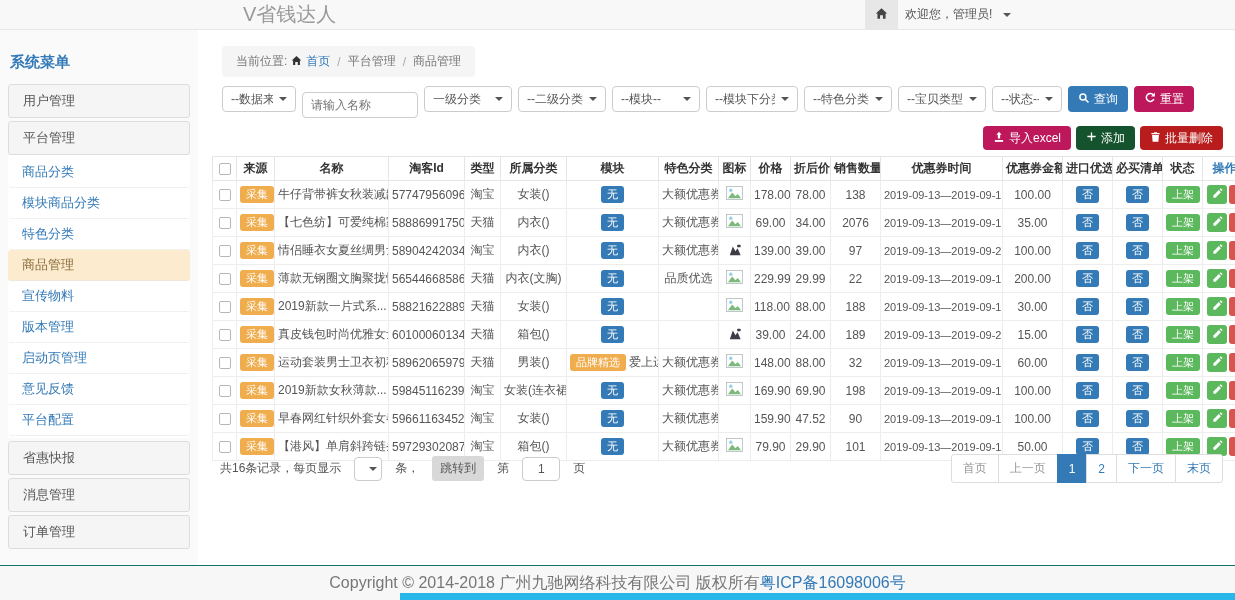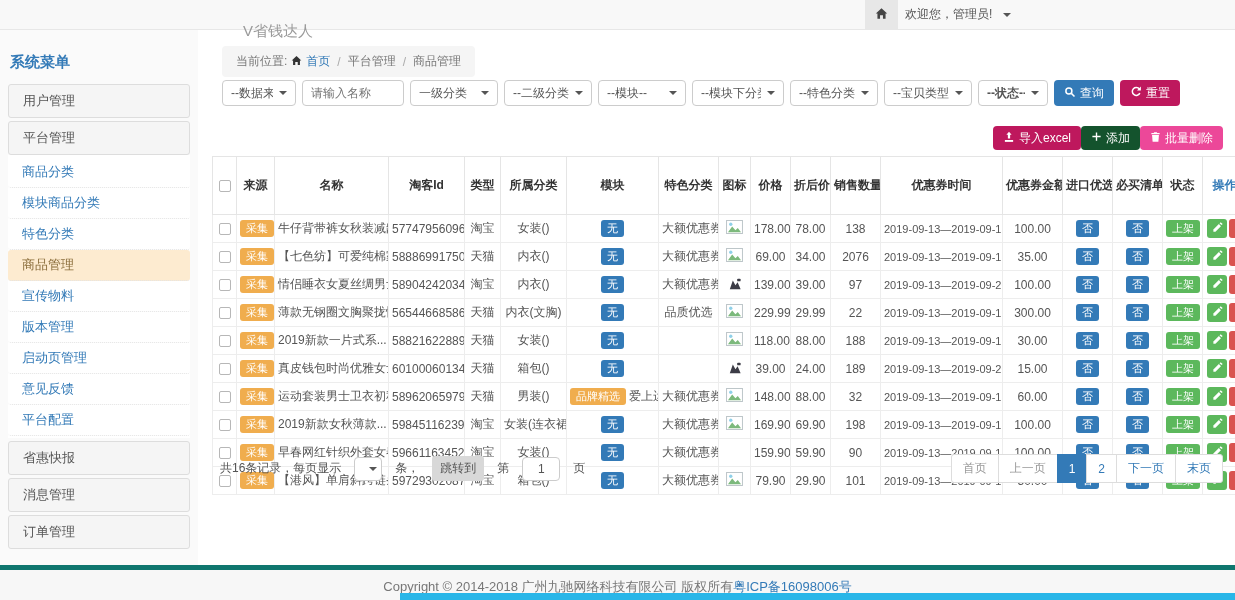--- a/index.html
+++ b/index.html
@@ -2,21 +2,21 @@
 <html><head>
 <meta charset="utf-8">
 <style>
   *{box-sizing:border-box;}
   html,body{margin:0;padding:0;}
   body{width:1235px;height:600px;position:relative;overflow:hidden;background:#fff;
        font-family:"Liberation Sans","DejaVu Sans",sans-serif;font-size:12px;color:#555;}
 
   
   .topbar{position:absolute;top:0;left:0;width:100%;height:30px;background:#f8f8f8;border-bottom:1px solid #e7e7e7;}
-  .brand{position:absolute;left:243px;top:16px;line-height:29px;font-size:15px;color:#9a9a9a;}
+  .brand{position:absolute;left:243px;top:0;line-height:29px;font-size:20px;color:#9a9a9a;}
   .home-btn{position:absolute;left:865px;top:0;width:33px;height:29px;background:#e7e7e7;display:flex;align-items:center;justify-content:center;cursor:pointer;}
   .welcome{position:absolute;left:905px;top:0;line-height:29px;color:#555;font-size:12px;cursor:pointer;display:flex;align-items:center;gap:5px;height:29px;}
 
   
   .side-backdrop{position:absolute;left:0;top:30px;width:198px;bottom:35px;background:#fafafa;}
   .sidebar{position:absolute;left:8px;top:53px;width:182px;}
   .sb-title{color:#337ab7;font-size:15px;font-weight:bold;margin-bottom:12px;padding-left:2px;}
   .sb-group{margin-bottom:3px;}
   .sb-header{background:#f5f5f5;border:1px solid #ddd;border-radius:3px;padding:7px 14px;color:#555;font-size:13px;cursor:pointer;}
   .sb-list{background:#fff;padding:2px 0;}
@@ -32,28 +32,28 @@
   .filters{position:absolute;left:12px;top:50px;display:flex;gap:6px;align-items:center;}
   .ui-select{height:26px;border:1px solid #ccc;border-radius:4px;background:#fff;display:flex;align-items:center;justify-content:space-between;padding:0 8px;color:#555;cursor:pointer;flex:none;}
   .ui-select .lbl{white-space:nowrap;overflow:hidden;}
   .caret{width:0;height:0;border-left:4px solid transparent;border-right:4px solid transparent;border-top:4px solid #555;margin-left:6px;flex:none;}
   .ui-input{height:26px;border:1px solid #ccc;border-radius:4px;padding:0 8px;font-size:12px;color:#555;font-family:inherit;flex:none;outline:none;}
 
   .btn{height:26px;border:none;border-radius:4px;color:#fff;font-size:12px;display:inline-flex;align-items:center;gap:4px;padding:0 10px;cursor:pointer;font-family:inherit;flex:none;}
   .btn-primary{background:#337ab7;}
   .btn-info{background:#be185d;}
   .btn-success{background:#14532d;}
-  .btn-salmon{background:#ec4899;}
-  .actions{position:absolute;right:2px;top:96px;display:flex;}
+  .btn-salmon{background:#b91c1c;}
+  .actions{position:absolute;right:2px;top:96px;display:flex;gap:5px;}
   .actions .btn{height:24px;}
 
   
   .grid{position:absolute;left:2px;top:126px;right:2px;}
   table{width:100%;border-collapse:collapse;table-layout:fixed;}
-  th{font-size:12px;color:#333;font-weight:bold;padding:20px 3px;border:1px solid #e5e5e5;text-align:center;white-space:nowrap;overflow:hidden;background:#fff;}
+  th{font-size:12px;color:#333;font-weight:bold;padding:3px 3px;border:1px solid #e5e5e5;text-align:center;white-space:nowrap;overflow:hidden;background:#fff;}
   td{font-size:12px;color:#555;padding:4px 3px;border:1px solid #ededed;text-align:center;white-space:nowrap;overflow:hidden;height:27px;}
   th.op-head{color:#337ab7;}
   td.date{font-size:11px;}
   .badge{display:inline-block;padding:2px 6px;border-radius:3px;color:#fff;font-size:11px;line-height:1.25;}
   .badge.orange{background:#f0ad4e;}
   .badge.blue{background:#337ab7;cursor:pointer;}
   .badge.green{background:#5cb85c;cursor:pointer;}
   .cb{display:inline-block;width:12px;height:12px;border:1px solid #b7b7b7;border-radius:2px;background:#fff;vertical-align:middle;cursor:pointer;}
   .opbtn{display:inline-flex;width:20px;height:19px;align-items:center;justify-content:center;border-radius:3px;margin:0 1px;cursor:pointer;vertical-align:middle;border:none;padding:0;}
   .opbtn.edit{background:#5cb85c;}
@@ -67,21 +67,21 @@
   .jump-btn{background:#d8d8d8;color:#555;border-radius:3px;padding:4px 8px;cursor:pointer;}
   .jump-input{width:38px;height:24px;text-align:center;}
   .page-group{position:absolute;right:0;top:0;display:flex;}
   .pg-btn{border:1px solid #ddd;background:#fff;color:#337ab7;padding:5px 11px;font-size:12px;cursor:pointer;margin-left:-1px;font-family:inherit;}
   .pg-btn.first{border-radius:3px 0 0 3px;margin-left:0;}
   .pg-btn.last{border-radius:0 3px 3px 0;}
   .pg-btn.active{background:#337ab7;color:#fff;border-color:#337ab7;}
   .pg-btn.disabled{color:#999;}
 
   
-  .footer{position:absolute;left:0;right:0;bottom:0;height:35px;background:#f7f7f7;border-top:5px solid #0f766e;text-align:center;line-height:33px;color:#777;font-size:13px;z-index:5;margin-top:26px;}
+  .footer{position:absolute;left:0;right:0;bottom:0;height:35px;background:#f7f7f7;border-top:1px solid #0f766e;text-align:center;line-height:33px;color:#777;font-size:16px;z-index:5;margin-top:26px;}
   .footer .icp{color:#337ab7;cursor:pointer;}
   .bottom-bar{position:absolute;left:400px;right:0;bottom:0;height:7px;background:#29b6e8;z-index:6;}
 </style>
 </head>
 <body>
 
 <div class="topbar"></div>
 <div class="brand">V省钱达人</div>
 <div class="home-btn">
   <span>
@@ -141,21 +141,21 @@
     <span>平台管理</span>
     <span class="bc-sep">/</span>
     <span>商品管理</span>
   </div>
 
   <div class="filters" id="filter-bar">
       <span class="ui-select" style="width: 74px;">
         <span class="lbl">--数据来源--</span>
         <span class="caret"></span>
       </span>
-      <input class="ui-input" placeholder="请输入名称" style="width: 102px;">
+      <input class="ui-input" placeholder="请输入名称" style="width: 116px; margin-top: 12px;">
       <span class="ui-select" style="width: 88px;">
         <span class="lbl">一级分类</span>
         <span class="caret"></span>
       </span>
       <span class="ui-select" style="width: 88px;">
         <span class="lbl">--二级分类--</span>
         <span class="caret"></span>
       </span>
       <span class="ui-select" style="width: 88px;">
         <span class="lbl">--模块--</span>
@@ -166,21 +166,21 @@
         <span class="caret"></span>
       </span>
       <span class="ui-select" style="width: 88px;">
         <span class="lbl">--特色分类--</span>
         <span class="caret"></span>
       </span>
       <span class="ui-select" style="width: 88px;">
         <span class="lbl">--宝贝类型--</span>
         <span class="caret"></span>
       </span>
-      <span class="ui-select" style="width: 70px; font-weight: bold;">
+      <span class="ui-select" style="width: 70px;">
         <span class="lbl">--状态--</span>
         <span class="caret"></span>
       </span>
       <button class="btn btn-primary">
         <span><svg width="12" height="12" viewBox="0 0 16 16">
             <circle cx="6.5" cy="6.5" r="4" fill="none" stroke="#fff" stroke-width="2"></circle>
             <path d="m9.8 9.8 4.2 4.2" stroke="#fff" stroke-width="2"></path>
           </svg></span>
         <span>查询</span>
       </button>
@@ -373,21 +373,21 @@
             <td>品质优选</td>
             <td><span><svg width="17" height="14" viewBox="0 0 18 15">
                   <rect x="0.5" y="0.5" width="17" height="14" fill="#fff" stroke="#b9c2c6"></rect>
                   <circle cx="5" cy="4.6" r="1.8" fill="#8fd0e8"></circle>
                   <path d="M2 13l4.5-6 3.5 4 2.5-2.5L16 13z" fill="#7cb97c"></path>
                 </svg></span></td>
             <td>229.99</td>
             <td>29.99</td>
             <td>22</td>
             <td class="date">2019-09-13—2019-09-17</td>
-            <td>300.00</td>
+            <td>200.00</td>
             <td><span class="badge blue">否</span></td>
             <td><span class="badge blue">否</span></td>
             <td><span class="badge green">上架</span></td>
             <td><button class="opbtn edit">
                 <span><svg width="11" height="11" viewBox="0 0 16 16" fill="#fff">
                     <path d="M2 14v-3l8-8 3 3-8 8z"></path>
                     <path d="M11 2l1.5-1.5L15.5 3 14 4.5z"></path>
                   </svg></span>
               </button><button class="opbtn del">
                 <span><svg width="10" height="11" viewBox="0 0 16 16" fill="#fff">
@@ -535,21 +535,21 @@
             <td><span class="cb"></span></td>
             <td><span class="badge orange">采集</span></td>
             <td>早春网红针织外套女春...</td>
             <td>596611634525</td>
             <td>淘宝</td>
             <td>女装()</td>
             <td><span class="badge blue">无</span></td>
             <td>大额优惠券</td>
             <td></td>
             <td>159.90</td>
-            <td>59.90</td>
+            <td>47.52</td>
             <td>90</td>
             <td class="date">2019-09-13—2019-09-17</td>
             <td>100.00</td>
             <td><span class="badge blue">否</span></td>
             <td><span class="badge blue">否</span></td>
             <td><span class="badge green">上架</span></td>
             <td><button class="opbtn edit">
                 <span><svg width="11" height="11" viewBox="0 0 16 16" fill="#fff">
                     <path d="M2 14v-3l8-8 3 3-8 8z"></path>
                     <path d="M11 2l1.5-1.5L15.5 3 14 4.5z"></path>

